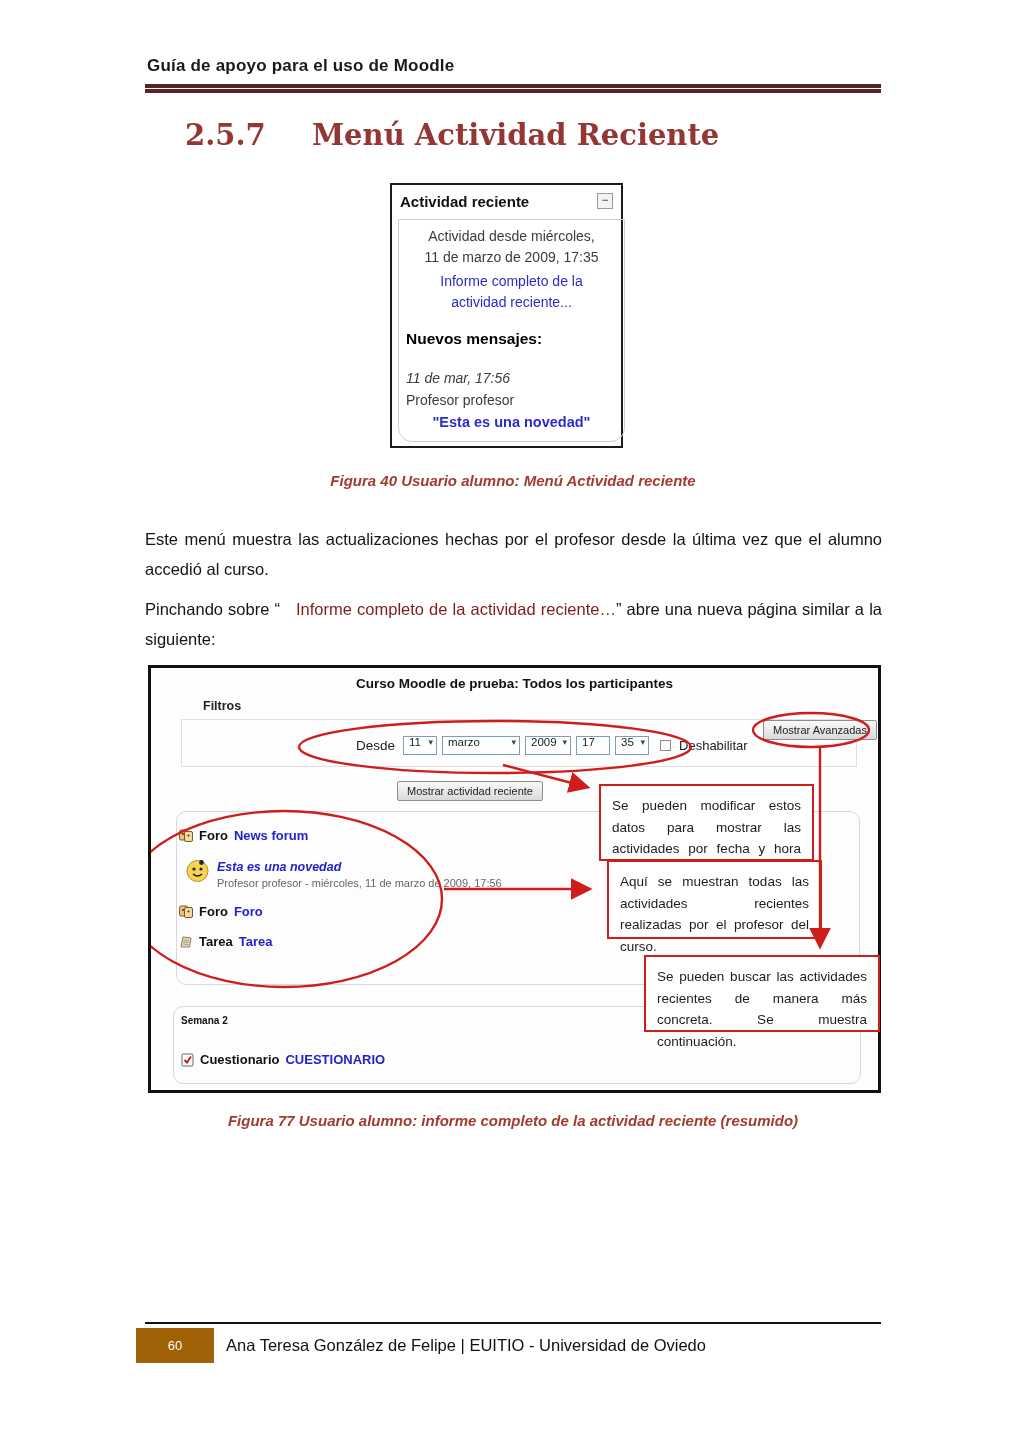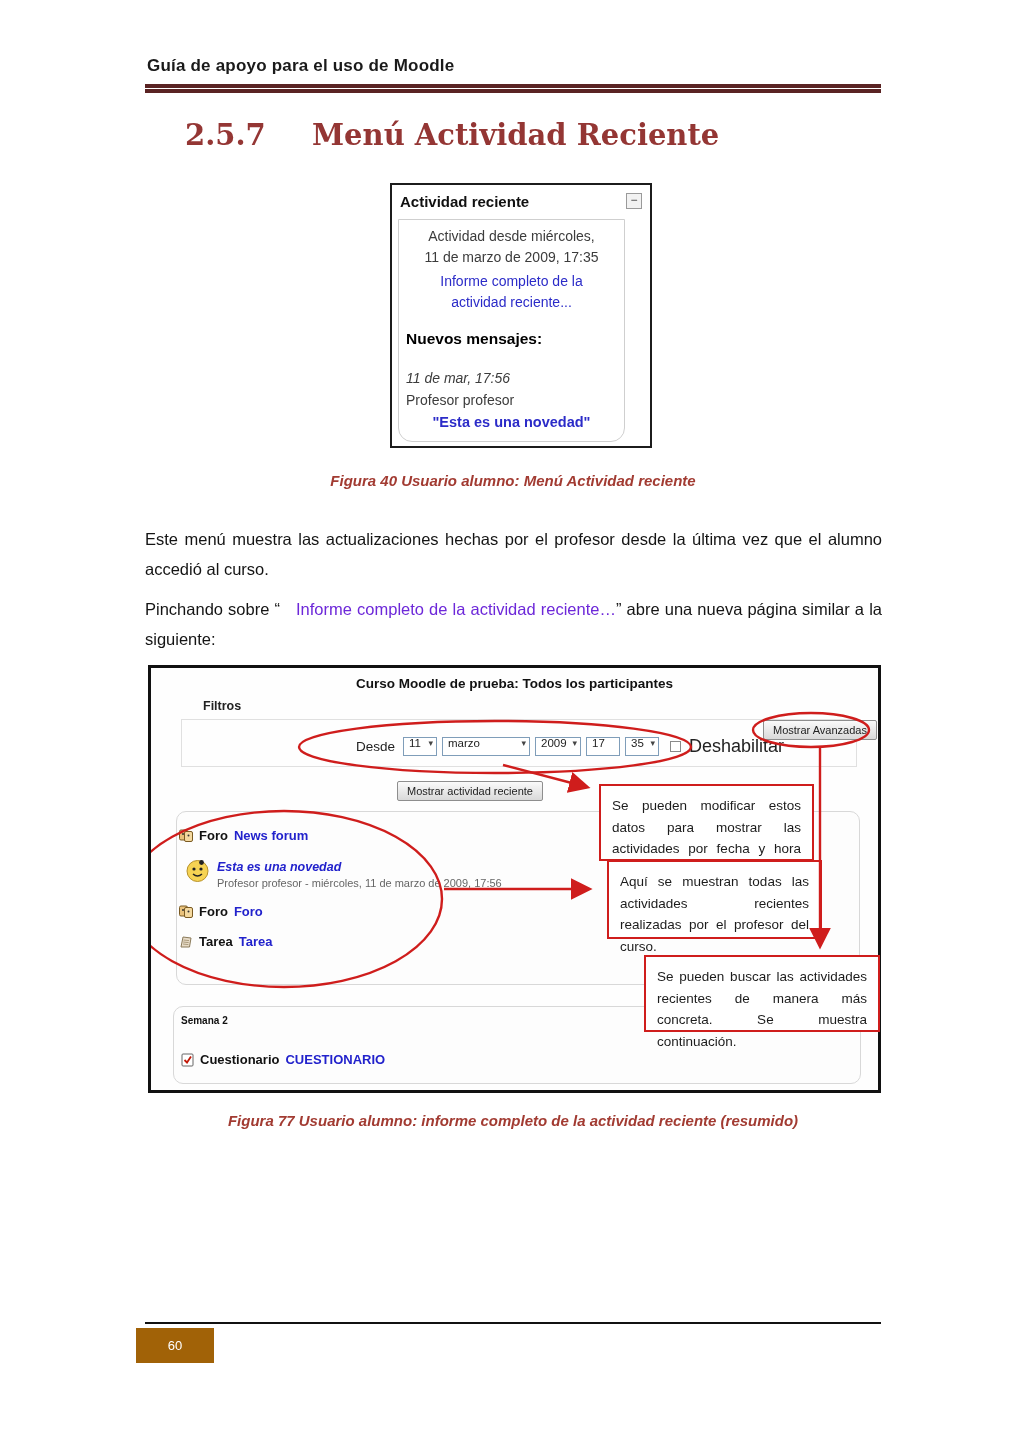--- a/index.html
+++ b/index.html
@@ -15,21 +15,21 @@
   #running-header { left:147px; top:56px; font-size:17px; font-weight:bold; letter-spacing:.2px; }
   #header-rule { left:145px; top:84px; width:736px; height:9px;
     background:linear-gradient(to bottom,#5a2323 0 40%,#ffffff 40% 58%,#5a2323 58% 100%); }
 
   
   #section-heading { left:145px; top:118px; width:736px;
     font-family:"DejaVu Serif","Liberation Serif",serif; font-size:29px; font-weight:600; color:#943634; }
   #section-heading .secnum { display:inline-block; width:127px;margin-left:40px; }
 
   
-  #fig40 { left:390px; top:183px; width:262px; height:265px; background:#ffffff;
+  #fig40 { left:390px; top:183px; width:233px; height:265px; background:#ffffff;
     border:2px solid #1c1c1c; font-size:14px; }
   #fig40-titlebar { position:absolute; left:8px; top:8px; right:8px; height:22px; }
   #fig40-title { font-size:15px; font-weight:bold; color:#111; }
   #fig40-collapse { position:absolute; right:0; top:0; width:16px; height:16px; border:1px solid #9a9a9a;
     background:#f2f2f2; font-size:12px; line-height:13px; text-align:center; color:#444; cursor:pointer; }
   #fig40-body { position:absolute; left:6px; top:34px; width:227px; height:223px;
     border:1px solid #cfcfcf; border-radius:0 0 14px 14px; }
   .f40-line { position:absolute; left:0; width:100%; text-align:center; color:#3c3c3c; font-size:14px; }
   .f40-link { color:#2b2bc8; }
   #f40-l1 { top:8px; } #f40-l2 { top:29px; }
@@ -41,37 +41,37 @@
     font-weight:bold; color:#2b2bc8; font-size:14.5px; }
 
   
   .fig-caption { left:145px; width:736px; text-align:center; font-size:15px; font-weight:bold;
     font-style:italic; color:#a23b32; }
   #caption40 { top:472px; } #caption41 { top:1112px; }
 
   
   .para { left:145px; width:737px; font-size:16.5px; line-height:30px; text-align:justify; color:#141414; }
   #para1 { top:524px; } #para2 { top:594px; }
-  .doc-link { color:#6d28d9;margin-left:16px; }
+  .doc-link { color:#7f1d1d;margin-left:16px; }
 
   
   #fig41 { left:148px; top:665px; width:733px; height:428px; background:#fefefe;
     border:3px solid #111; font-size:13px; }
   #f41-title { position:absolute; left:0; top:8px; width:100%; text-align:center;
     font-size:13.5px; font-weight:bold; color:#111; }
   #f41-filtros { position:absolute; left:32px; top:31px; font-size:12.5px; font-weight:bold; color:#222;padding-left:20px; }
   #f41-fieldset { position:absolute; left:30px; top:51px; width:676px; height:48px; border:1px solid #e0e0e0; }
   #f41-filterrow { position:absolute; left:205px; top:68px; display:flex; align-items:center; gap:5px; }
   #f41-desde { font-size:13.5px; color:#222; margin-right:3px; }
   .msel { display:inline-flex; align-items:center; justify-content:space-between; height:19px;
     border:1px solid #7f9db9; background:#fff; font-size:11.5px; color:#222; padding:0 3px 8px 5px; cursor:pointer; }
   .msel .arrow { font-size:9px; color:#444; margin-left:4px; }
-  .w-day{width:34px;} .w-month{width:88px;} .w-year{width:46px;} .w-hour{width:34px;gap:17px;} .w-min{width:34px;}
+  .w-day{width:34px;} .w-month{width:78px;} .w-year{width:46px;} .w-hour{width:34px;gap:17px;} .w-min{width:34px;}
   #f41-checkbox { width:11px; height:11px; border:1px solid #8a8a8a; background:#fff; margin-left:6px; cursor:pointer; }
-  #f41-cb-label { font-size:18px; color:#222; margin-left:3px; }
+  #f41-cb-label { font-size:13px; color:#222; margin-left:3px; }
   .gbtn { border:1px solid #8e8e8e; border-radius:2px; background:linear-gradient(#fafafa,#d9d9d9);
     font-size:11px; color:#222; padding:3px 9px; font-family:"Liberation Sans",sans-serif; cursor:pointer; }
   #f41-advanced { position:absolute; left:612px; top:52px; }
   #f41-show { position:absolute; left:246px; top:113px; }
 
   .panel { position:absolute; border:1px solid #d8d8d8; border-radius:10px; background:#fdfdfd; }
   #f41-forumbox { left:25px; top:143px; width:684px; height:174px; }
   #f41-weekbox  { left:22px; top:338px; width:688px; height:78px; }
 
   .mrow { position:absolute; display:flex; align-items:center; gap:6px; font-size:13px; }
@@ -244,14 +244,15 @@
         <line x1="293" y1="221" x2="438" y2="221" marker-end="url(#arr)"></line>
         <line x1="669" y1="80" x2="669" y2="278" marker-end="url(#arr)"></line>
       </g>
     </svg>
   </div>
 
   <div class="abs fig-caption" id="caption41">Figura 77 Usuario alumno: informe completo de la actividad reciente (resumido)</div>
 
   <div class="abs" id="footer-rule"></div>
   <div class="abs" id="footer-pagebox">60</div>
+  <div class="abs" id="footer-text">Ana Teresa González de Felipe | EUITIO - Universidad de Oviedo</div>
 
 </div>
 
 </body></html>

